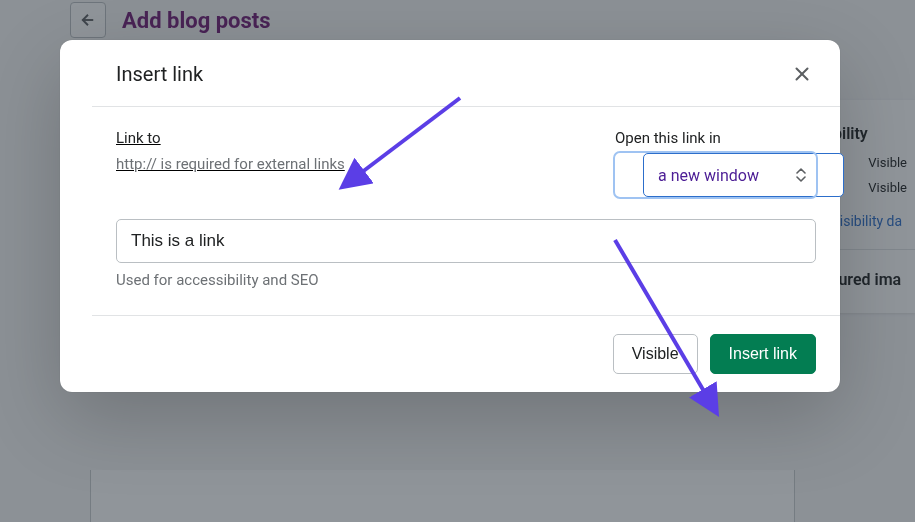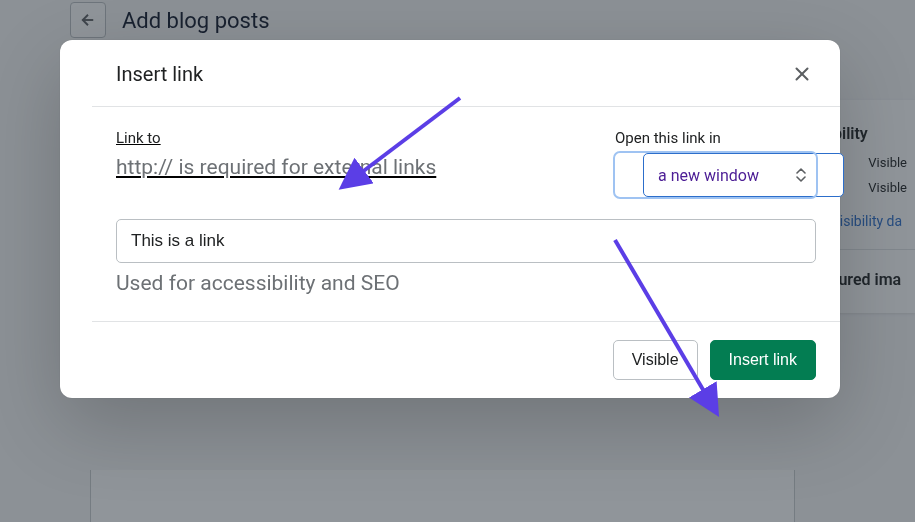--- a/index.html
+++ b/index.html
@@ -31,22 +31,22 @@
       border: 1px solid #babfc3;
       border-radius: 4px;
       background: #fff;
       display: flex;
       align-items: center;
       justify-content: center;
       font-size: 18px;
     }
     .bg-title {
       font-size: 22px;
-      font-weight: 400;
-      color: #0f172a;
+      font-weight: 700;
+      color: #701a75;
     }
     .bg-sidebar {
       position: absolute;
       right: 0;
       top: 100px;
       width: 90px;
       padding: 12px 0;
       background: #fff;
       box-shadow: 0 1px 3px rgba(0,0,0,0.1);
       border-radius: 8px 0 0 8px;
@@ -161,21 +161,21 @@
     .select-arrows {
       position:absolute;
       right:10px; top:50%;
       transform:translateY(-50%);
       color:#5c5f62;
       font-size:12px;
       line-height:6px;
       pointer-events:none;
     }
     .helper {
-      font-size: 21px;
+      font-size: 15px;
       color: #6d7175;
       margin-top: 8px;
     }
     .second-group { margin-top: 22px; }
     .modal-footer {
       padding: 18px 24px;
       display: flex;
       justify-content: flex-end;
       gap: 12px;
     }

